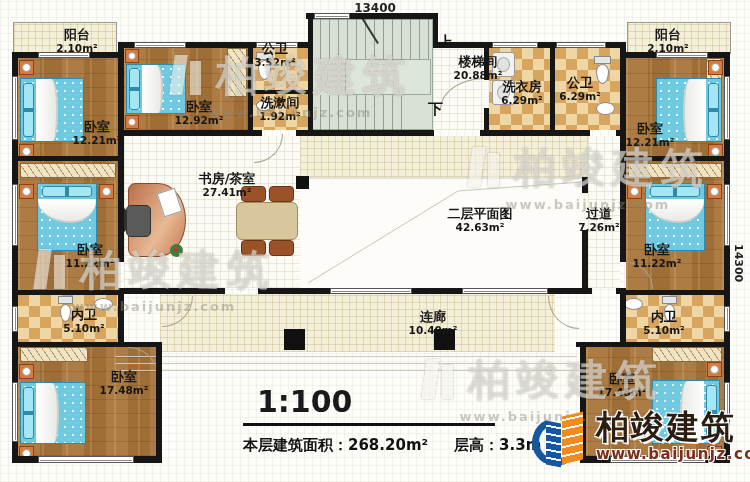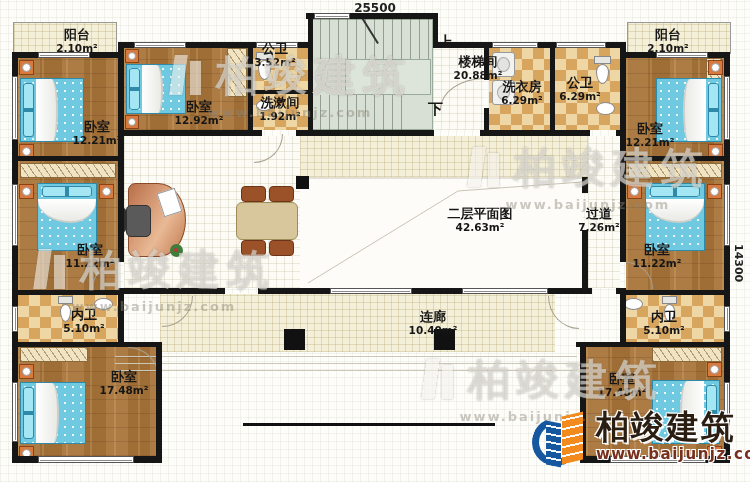--- a/index.html
+++ b/index.html
@@ -323,20 +323,24 @@
       <div class="ar">6.29m²</div>
     </div>
   <div class="lbl" style="left:668px;top:28px">
       <div>阳台</div>
       <div class="ar">2.10m²</div>
     </div>
   <div class="lbl" style="left:650px;top:122px">
       <div>卧室</div>
       <div class="ar">12.21m²</div>
     </div>
+  <div class="lbl" style="left:227px;top:172px">
+      <div>书房/茶室</div>
+      <div class="ar">27.41m²</div>
+    </div>
   <div class="lbl" style="left:480px;top:207px">
       <div>二层平面图</div>
       <div class="ar">42.63m²</div>
     </div>
   <div class="lbl" style="left:599px;top:207px">
       <div>过道</div>
       <div class="ar">7.26m²</div>
     </div>
   <div class="lbl" style="left:90px;top:243px">
       <div>卧室</div>
@@ -360,21 +364,21 @@
     </div>
   <div class="lbl" style="left:622px;top:372px">
       <div>卧室</div>
       <div class="ar">17.48m²</div>
     </div>
   <div class="lbl" style="left:433px;top:310px">
       <div>连廊</div>
       <div class="ar">10.40m²</div>
     </div>
 
-  <div class="dim-top" style="left:375px;top:1px">25500</div>
+  <div class="dim-top" style="left:375px;top:1px">13400</div>
   <div class="dim-right" style="left:732px;top:244px">14300</div>
 
   <div class="wmk" style="left:168px;top:48px">
     <div class="row">
         <span class="g"></span>
         <span class="big">柏竣建筑</span>
       </div>
     <div class="sub">www.baijunjz.com</div>
   </div>
   <div class="wmk" style="left:466px;top:140px">
@@ -393,22 +397,26 @@
   </div>
   <div class="wmk" style="left:420px;top:352px">
     <div class="row">
         <span class="g"></span>
         <span class="big">柏竣建筑</span>
       </div>
     <div class="sub">www.baijunjz.com</div>
   </div>
 
   <div class="title-row">
+    <span class="t-scale">1:100</span>
   </div>
   <div class="t-rule"></div>
+  <div class="t-sub">
+    <span>本层建筑面积：</span><span>268.20m²</span><span class="gap"></span><span>层高：</span><span>3.3m</span>
+  </div>
 
   <div class="logo">
     <div class="logo-mark">
       <div class="lg-sw"></div>
       <div class="lg-bl"></div>
       <div class="lg-or"></div>
     </div>
     <div class="logo-txt">
       <div class="logo-name">柏竣建筑</div>
       <div class="logo-web">www.baijunjz.com</div>

